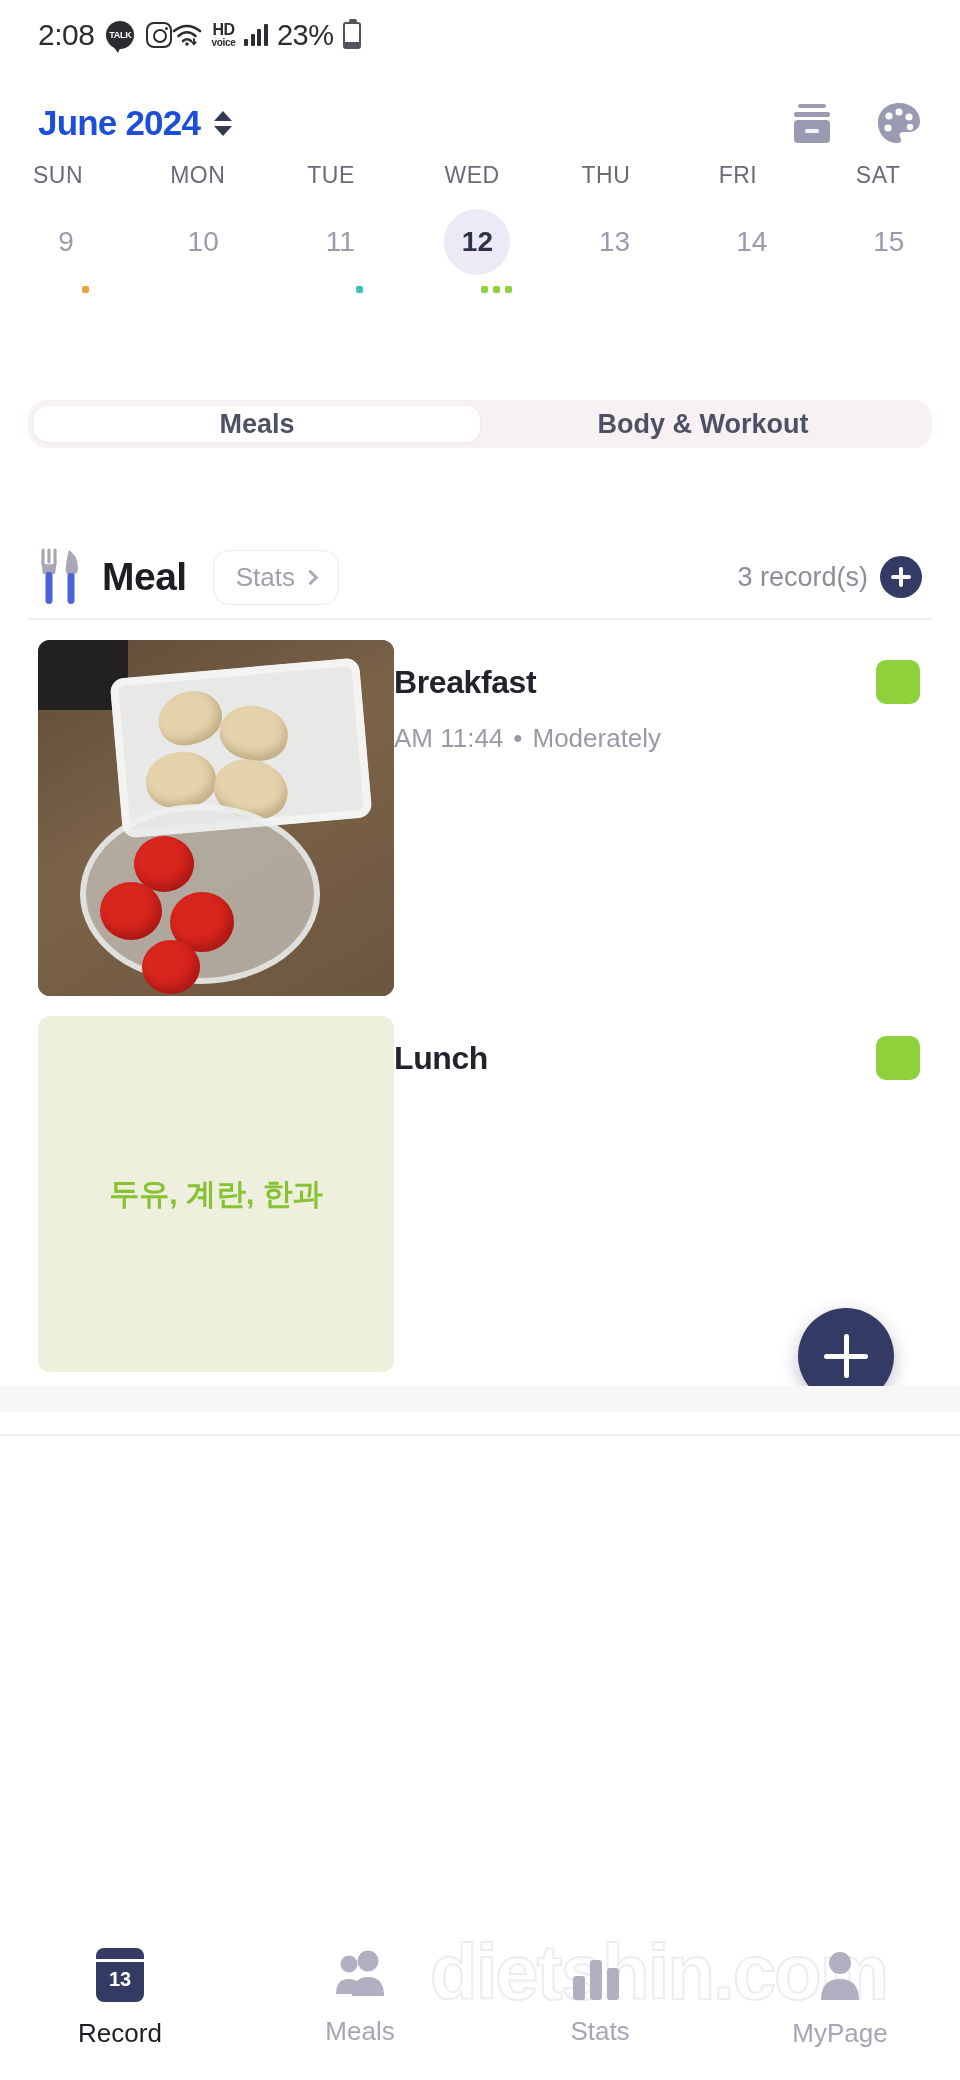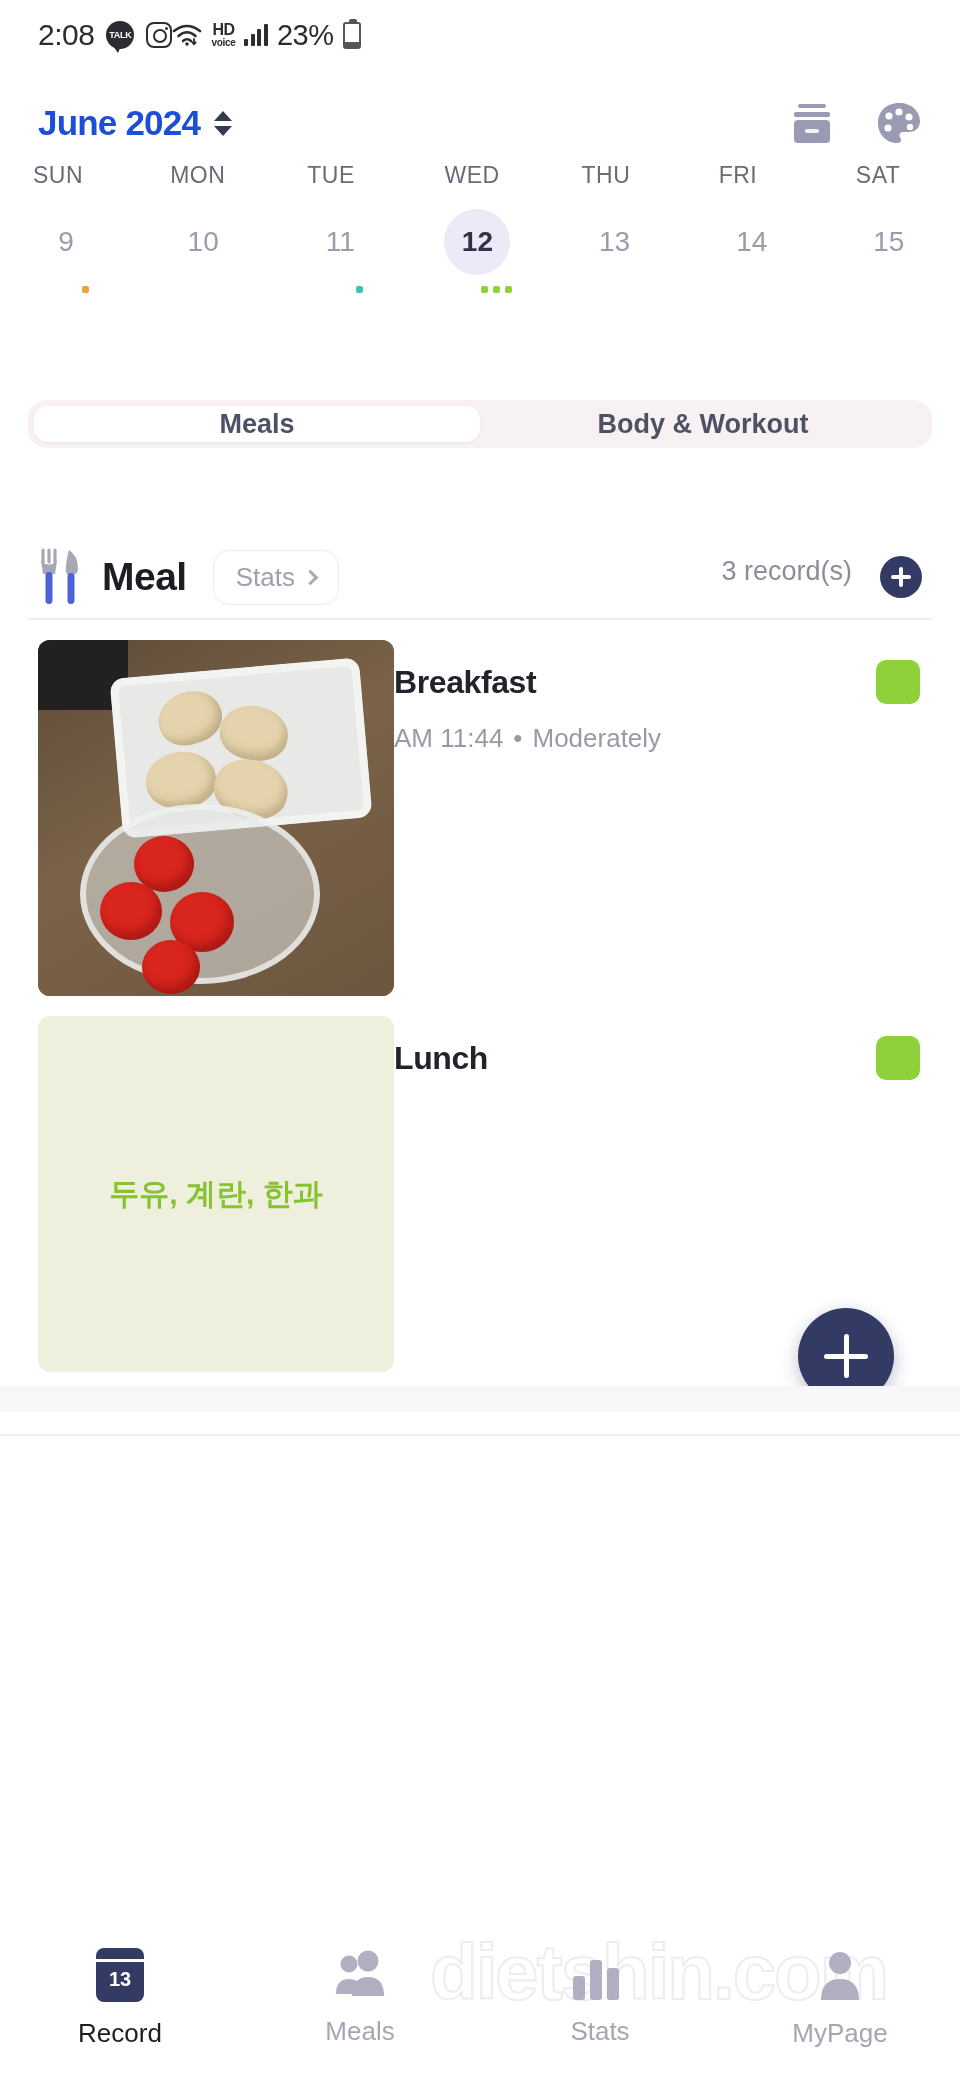--- a/index.html
+++ b/index.html
@@ -120,21 +120,21 @@
   .sect-left { display:flex; align-items:center; gap:18px; }
   .ico-cutlery { width:46px; height:58px; position:relative; }
   .sect-title { font-size:39px; font-weight:700; color:#1d1d24; letter-spacing:-0.5px;}
   .stats-pill {
     display:flex; align-items:center; gap:10px;
     border:1.5px solid #ececef; border-radius:16px;
     padding:11px 22px; background:#fff; cursor:pointer; margin-left:8px;
   }
   .stats-pill span { font-size:26px; color:#a0a0ad; }
   .chev-r { width:11px; height:11px; border-right:3px solid #a9a9b6; border-top:3px solid #a9a9b6; transform:rotate(45deg);}
-  .sect-right { display:flex; align-items:flex-start; gap:28px;margin-left:24px; }
+  .sect-right { display:flex; align-items:center; gap:12px;margin-left:24px; }
   .rec-count { font-size:27px; color:#8d8d9a; }
   .add-small {
     width:42px; height:42px; border-radius:50%; background:#333a63;
     display:flex; align-items:center; justify-content:center; cursor:pointer;
     position:relative;
   }
   .add-small::before { content:""; position:absolute; width:20px; height:3.4px; background:#fff; border-radius:2px;}
   .add-small::after  { content:""; position:absolute; width:3.4px; height:20px; background:#fff; border-radius:2px;}
   .divider { position:absolute; top:618px; left:28px; width:904px; height:1.5px; background:#eeeef1; }
 

